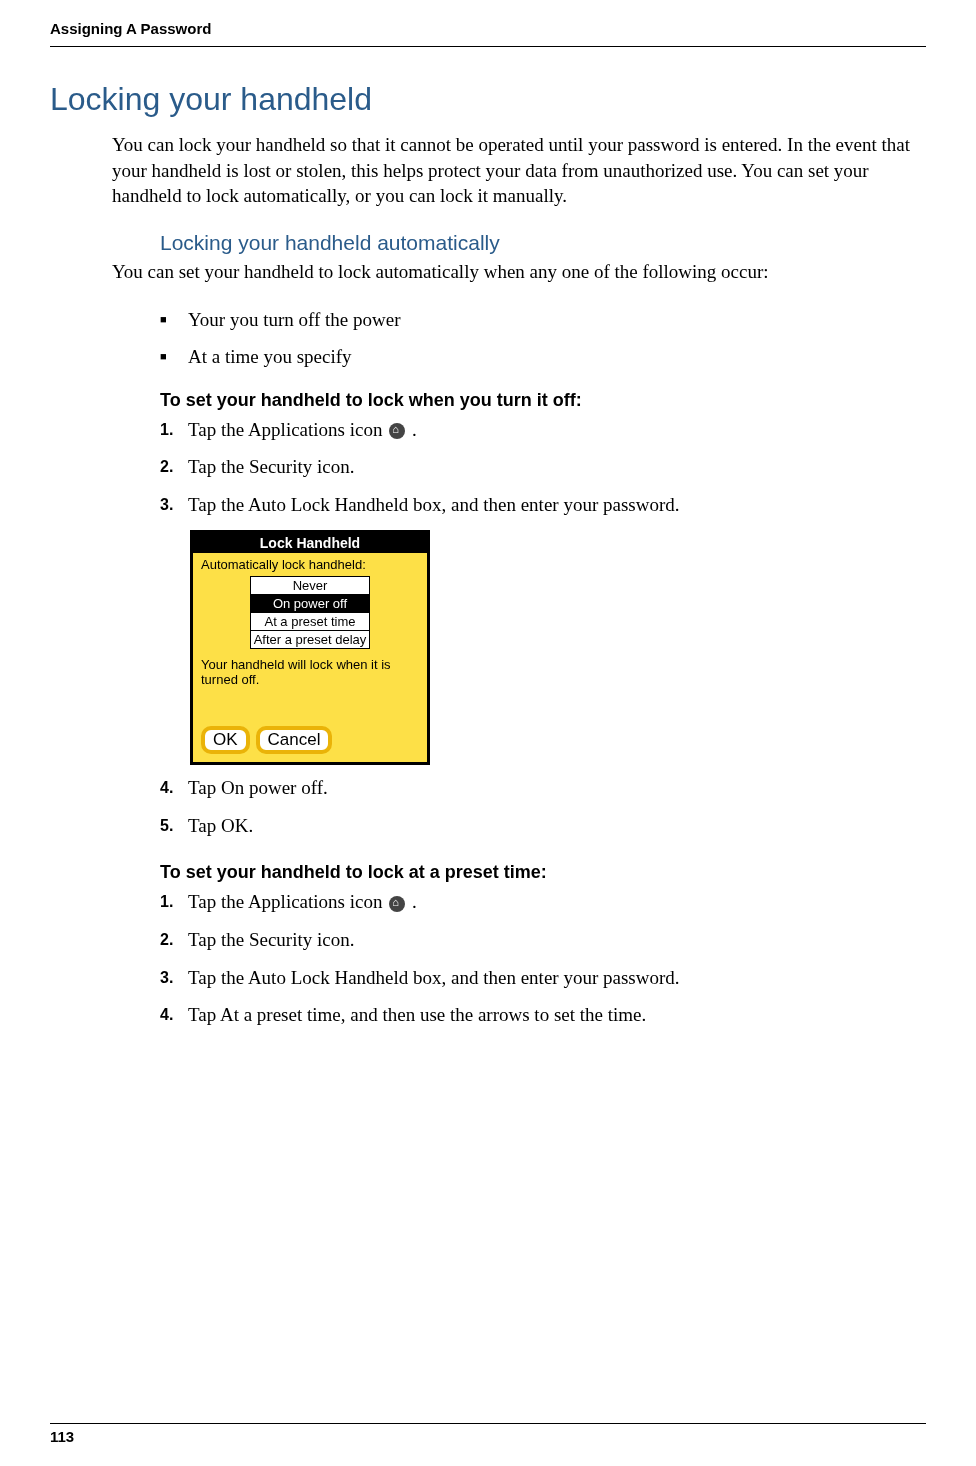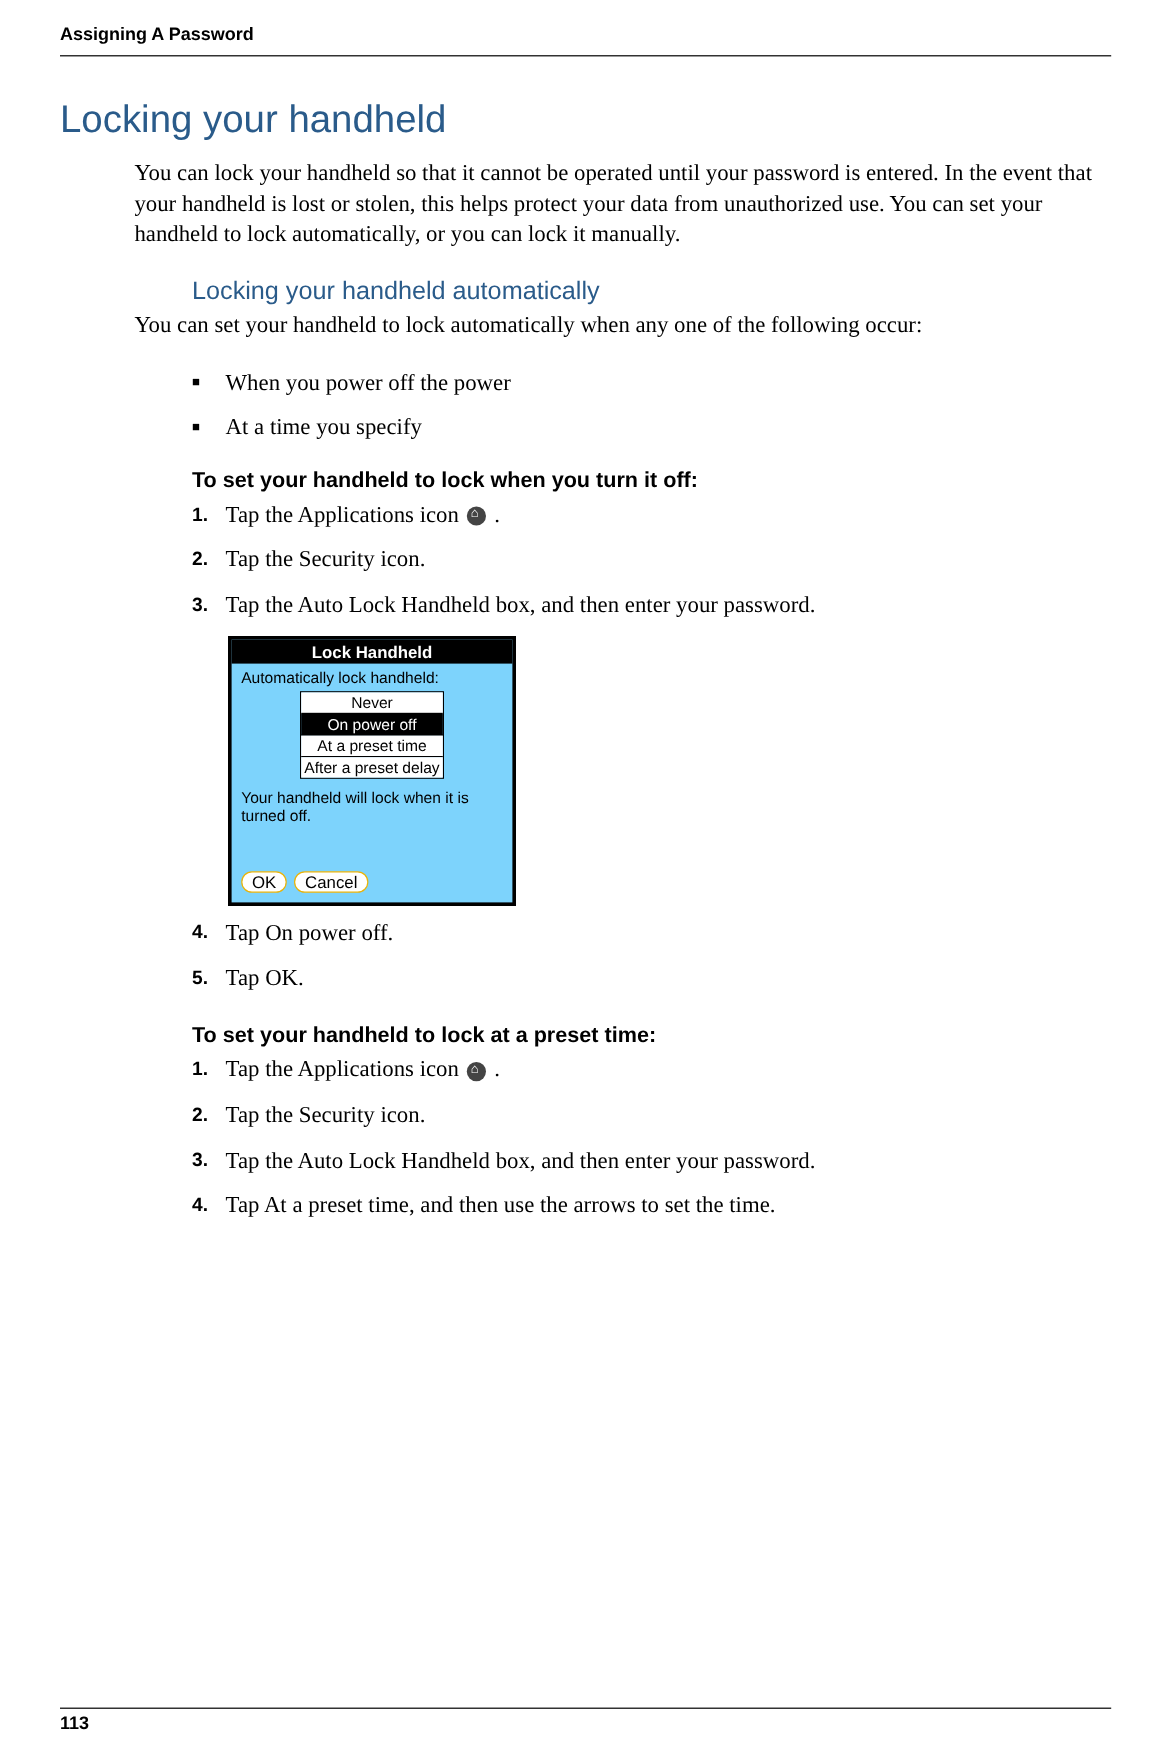--- a/index.html
+++ b/index.html
@@ -118,21 +118,21 @@
       left: 3px;
       top: -1px;
     }
     .dialog-container {
       margin-left: 140px;
       margin-bottom: 10px;
     }
     .dialog {
       width: 240px;
       border: 3px solid #000;
-      background: #7dd3fc;
+      background: #fde047;
       font-family: Arial, sans-serif;
     }
     .dialog-title {
       background: #000;
       color: white;
       text-align: center;
       font-weight: bold;
       font-size: 14px;
       padding: 2px 0;
     }
@@ -163,24 +163,24 @@
     .dialog-hint {
       font-size: 13px;
       line-height: 1.2;
       margin-bottom: 38px;
     }
     .dialog-buttons {
       display: flex;
       gap: 6px;
     }
     .dialog-btn {
-      border: 1px solid #eab308;
+      border: 4px solid #eab308;
       border-radius: 10px;
       padding: 0px 8px;
-      font-size: 14px;
+      font-size: 17px;
       background: white;
     }
     .page-footer {
       position: absolute;
       bottom: 20px;
       left: 50px;
       right: 50px;
       border-top: 1px solid #000;
       text-align: left;
       padding-top: 4px;
@@ -199,21 +199,21 @@
 </div>
 
 <div class="content">
   <h1 class="section-title">Locking your handheld</h1>
   <p class="body-text">You can lock your handheld so that it cannot be operated until your password is entered. In the event that your handheld is lost or stolen, this helps protect your data from unauthorized use. You can set your handheld to lock automatically, or you can lock it manually.</p>
 
   <h2 class="subsection-title">Locking your handheld automatically</h2>
   <p class="body-text">You can set your handheld to lock automatically when any one of the following occur:</p>
 
   <ul class="bullet-list">
-    <li>When you power off the power</li>
+    <li>Your you turn off the power</li>
     <li>At a time you specify</li>
   </ul>
 
   <h3 class="procedure-title">To set your handheld to lock when you turn it off:</h3>
   <ol class="numbered-list" style="margin-bottom:12px;">
     <li><span>Tap the Applications icon </span><span class="app-icon"></span> .</li>
     <li>Tap the Security icon.</li>
     <li>Tap the Auto Lock Handheld box, and then enter your password.</li>
   </ol>
 

